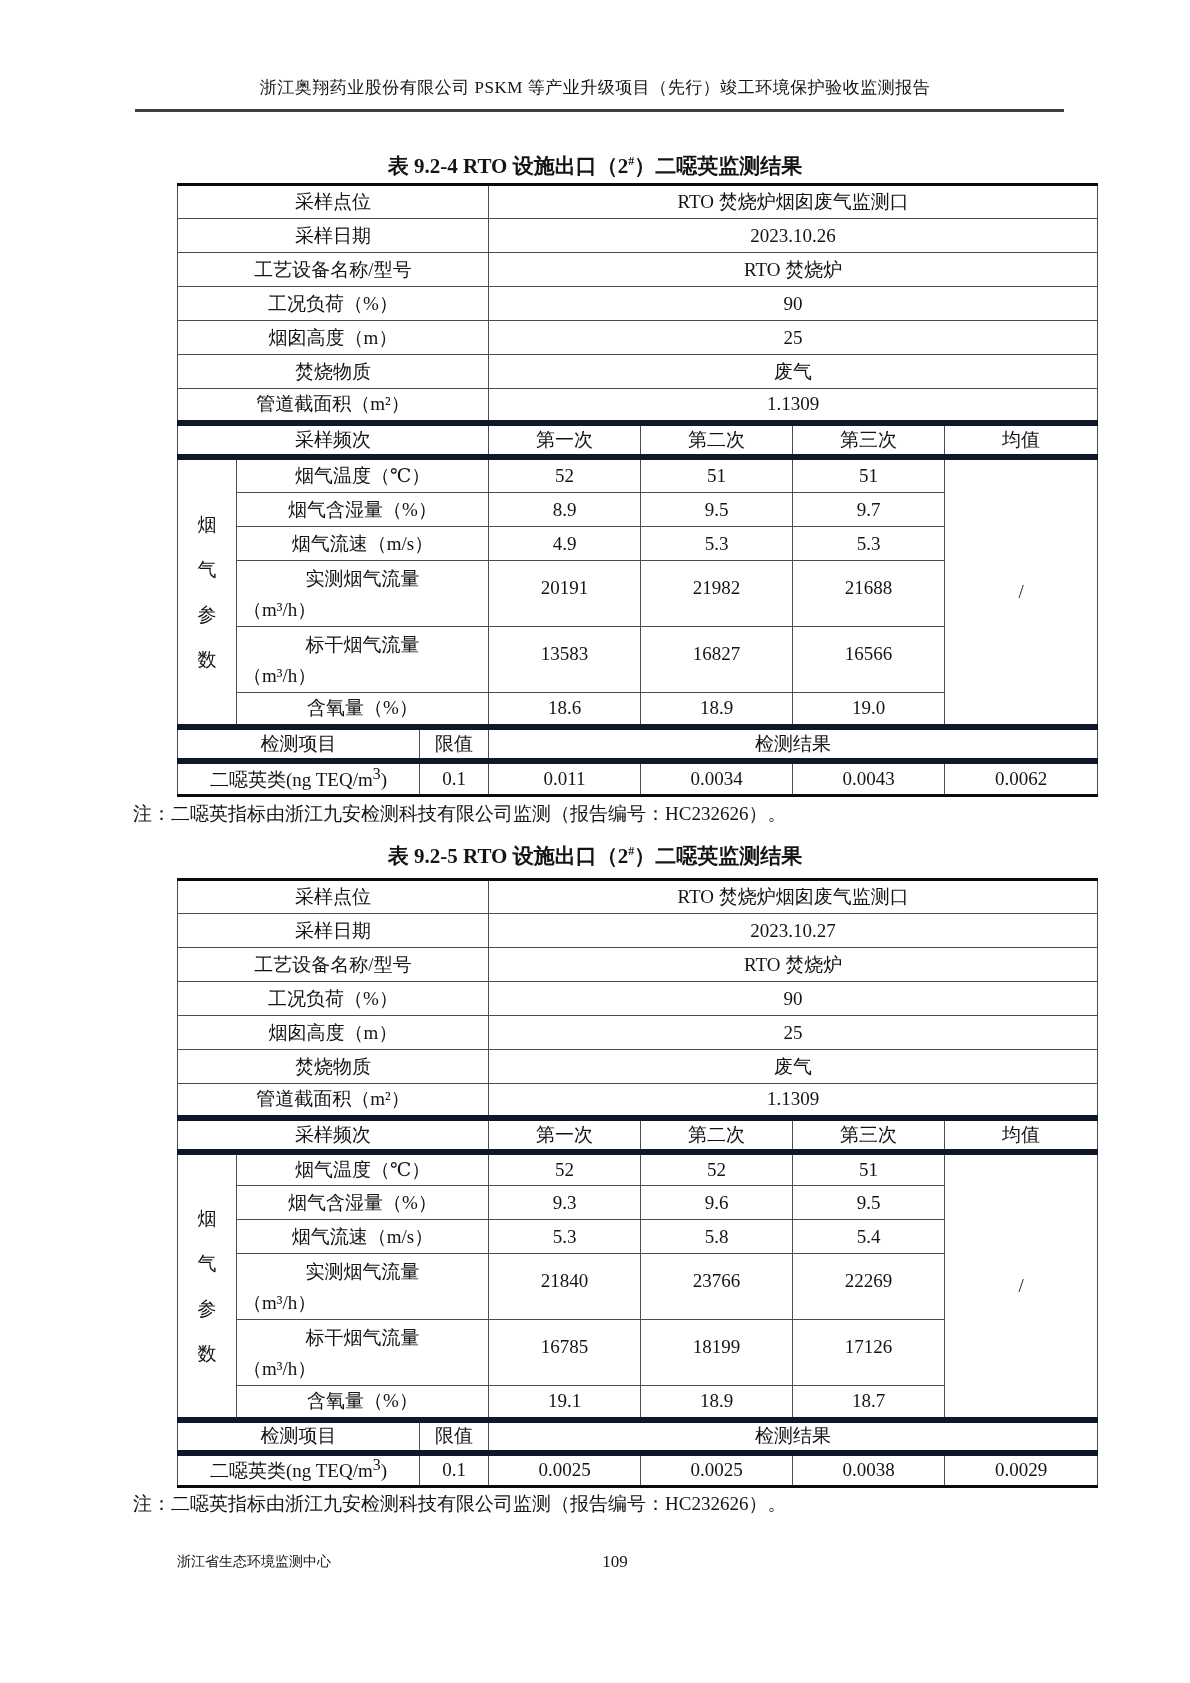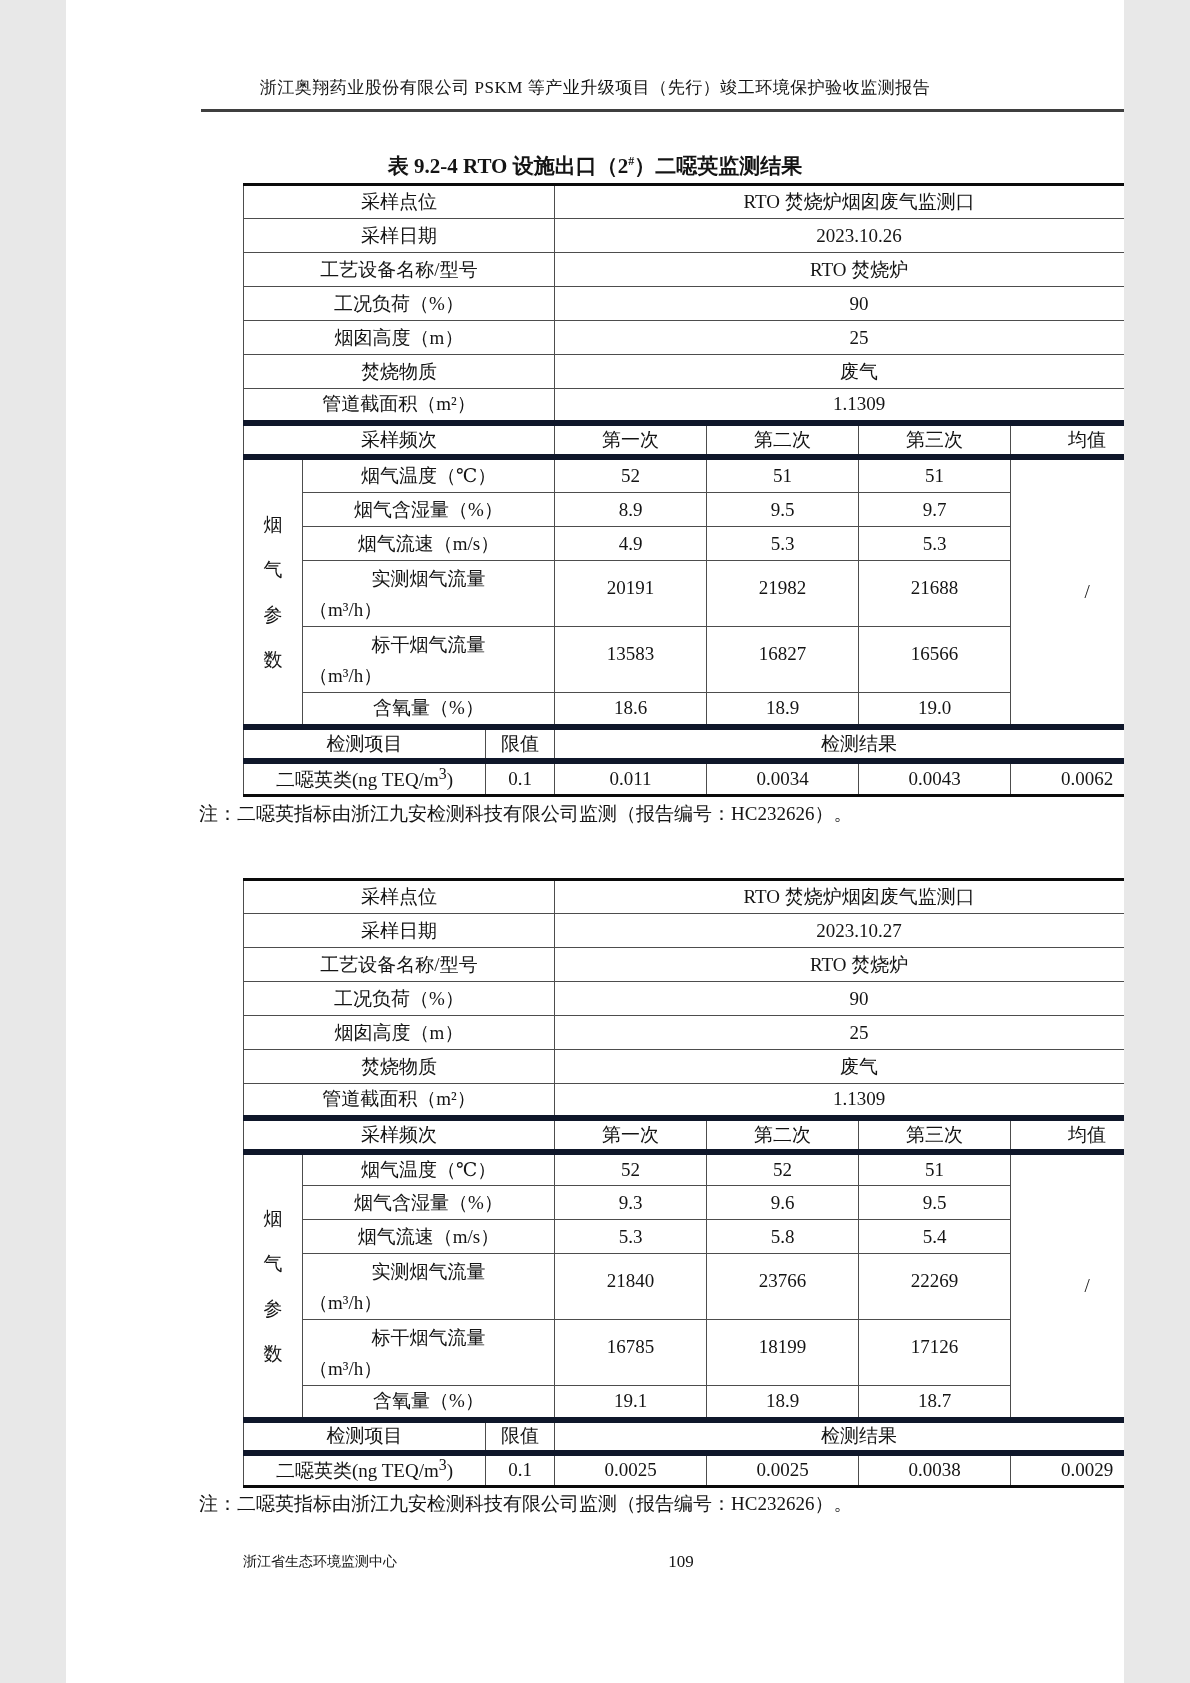--- a/index.html
+++ b/index.html
@@ -1,17 +1,17 @@
 <!DOCTYPE html>
 <html><head>
 <meta charset="utf-8">
 <style>
   html,body{margin:0;padding:0;background:#e8e8e8;}
   .page{
-    position:relative;width:1058px;height:1683px;background:#ffffff;
+    position:relative;width:1190px;height:1683px;background:#ffffff;
     margin:0 auto;font-family:"Liberation Serif","DejaVu Serif",serif;
     color:#141414;overflow:hidden;
   }
   .doc-header{position:absolute;top:76px;left:0;width:100%;text-align:center;
     font-size:17px;line-height:24px;letter-spacing:.5px;}
   .header-rule{position:absolute;top:109px;left:135px;width:929px;height:0;
     border-top:3px solid #3f3f3f;}
   .tbl-title{position:absolute;left:0;width:100%;text-align:center;
     font-weight:bold;font-size:21px;line-height:32px;}
   .tbl-title sup{font-size:12px;}
@@ -154,20 +154,21 @@
         <td>0.011</td>
         <td>0.0034</td>
         <td>0.0043</td>
         <td>0.0062</td>
       </tr>
     </tbody>
   </table>
 
   <div class="note" id="note1">注：二噁英指标由浙江九安检测科技有限公司监测（报告编号：HC232626）。</div>
 
+  <div class="tbl-title" id="title2"><span>表 9.2-5 RTO 设施出口（2</span><sup>#</sup><span>）二噁英监测结果</span></div>
 
   <table class="rpt" id="table2">
     <colgroup>
       <col style="width:59px">
         <col style="width:183px">
         <col style="width:69px">
       <col style="width:152px">
         <col style="width:152px">
         <col style="width:152px">
         <col style="width:153px">

